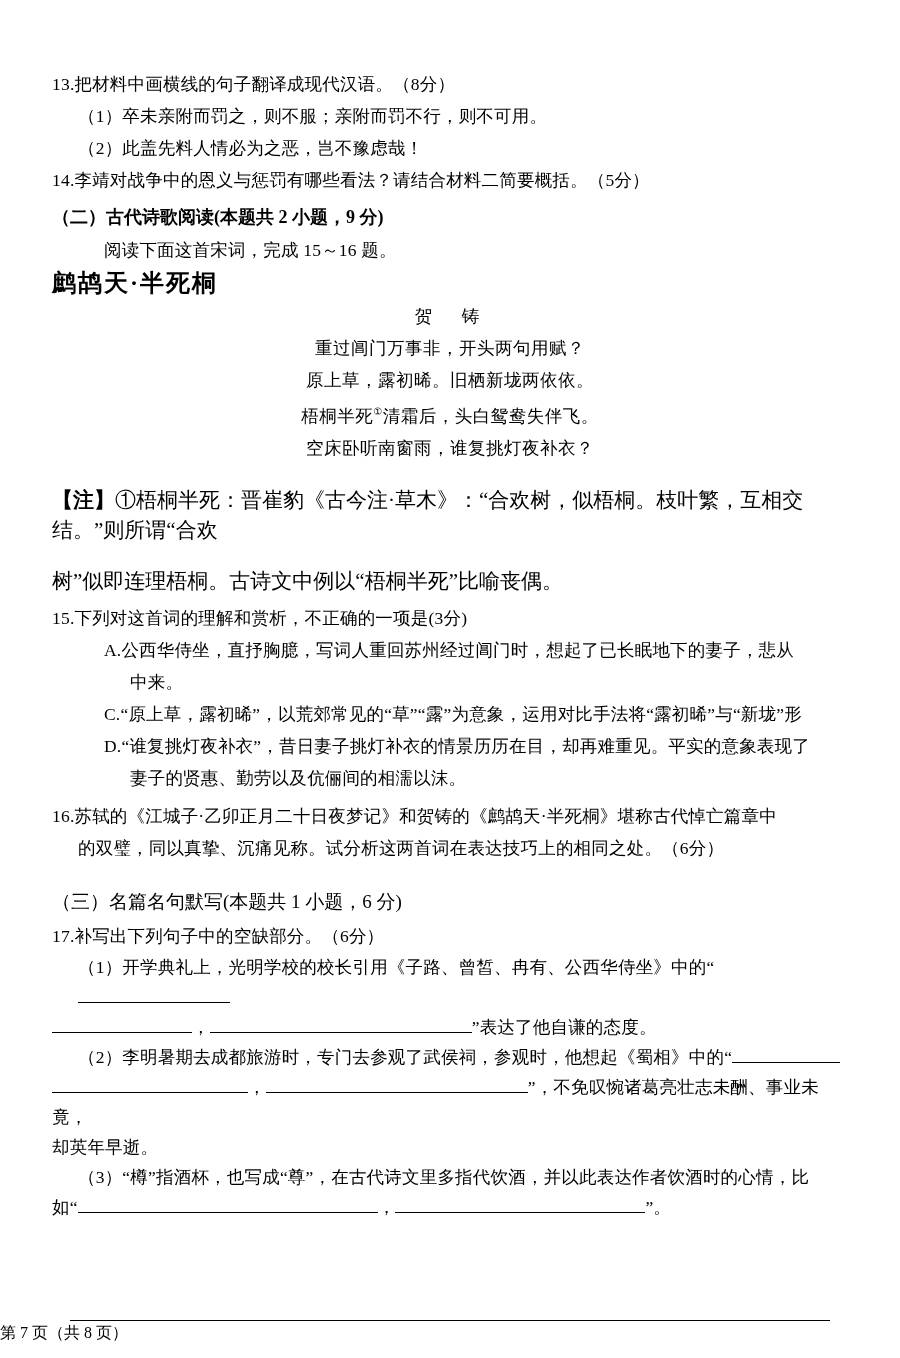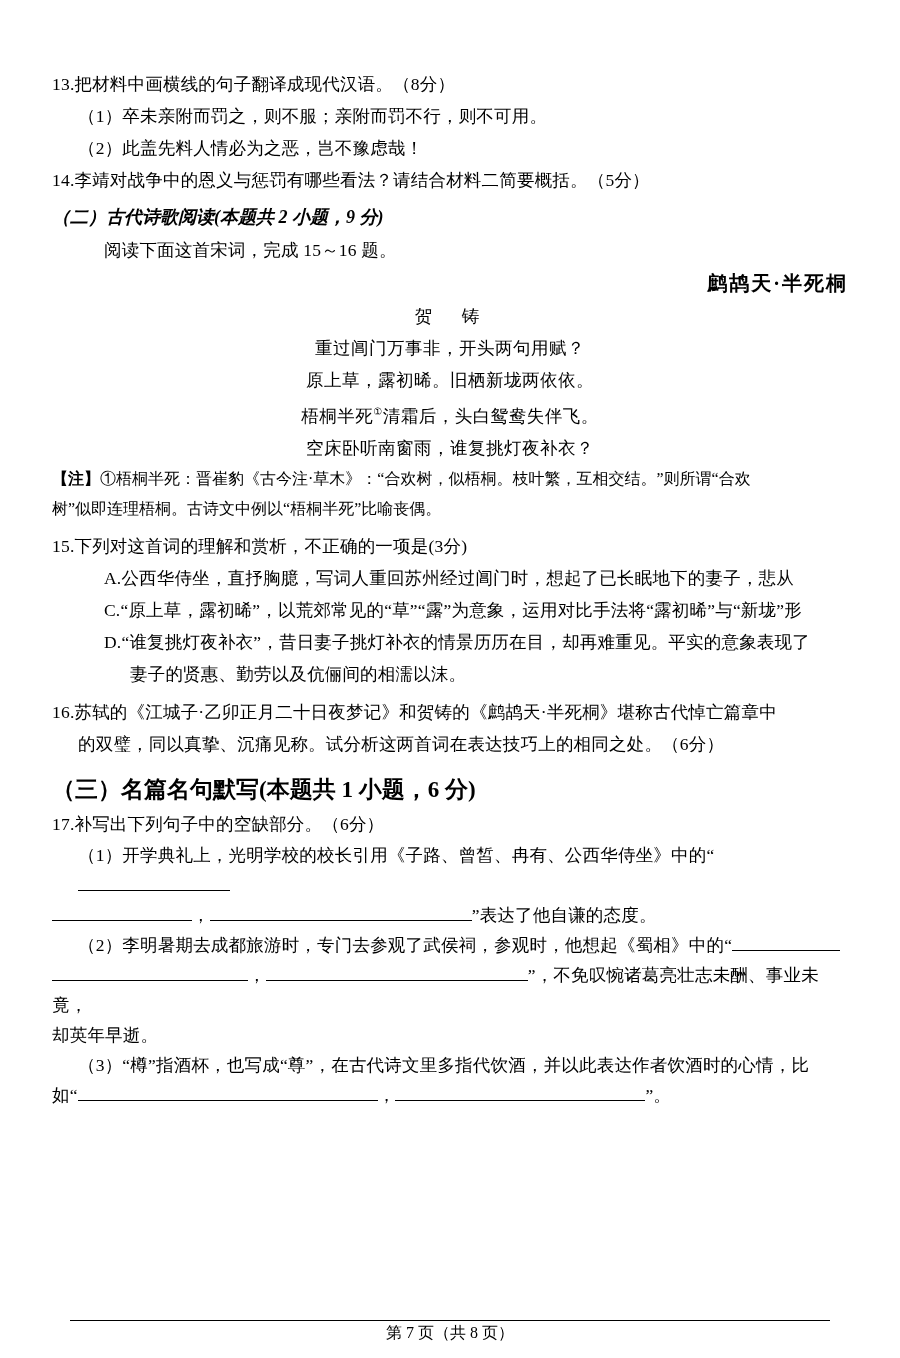--- a/index.html
+++ b/index.html
@@ -29,78 +29,78 @@
     white-space: pre-wrap;
   }
   .q {
     margin-top: 6px;
   }
   .indent1 { padding-left: 26px; }
   .indent2 { padding-left: 52px; }
   .bold { font-weight: bold; }
   .title-poem {
     font-weight: bold;
-    text-align: right;
-    font-size: 20px;
+    text-align: left;
+    font-size: 24px;
     line-height: 34px;
     letter-spacing: 2px;
   }
   .author-poem {
     text-align: center;
     font-size: 17.5px;
     line-height: 32px;
     letter-spacing: 6px;
   }
   .poem-line {
     text-align: center;
     font-size: 17.5px;
     line-height: 32px;
     letter-spacing: 0.5px;
   }
   .note {
-    font-size: 16px;
+    font-size: 21px;
     line-height: 30px;
+    margin-top: 21px;
   }
   .small-sup {
     font-size: 10px;
     vertical-align: super;
   }
   .section-head {
     font-weight: bold;
     font-size: 18px;
     line-height: 34px;
     margin-top: 4px;
-    font-style: italic;
   }
   .section-head-lg {
-    font-weight: bold;
-    font-size: 23px;
+    font-weight: normal;
+    font-size: 19px;
     line-height: 36px;
-    margin-top: 12px;
+    margin-top: 20px;
   }
   .opt {
     padding-left: 52px;
     text-indent: 0;
   }
   .opt .cont {
     display: block;
     padding-left: 26px;
   }
   .blank {
     display: inline-block;
     border-bottom: 1px solid #000;
     vertical-align: baseline;
     height: 18px;
   }
   .footer {
     position: absolute;
     left: 0;
     right: 0;
     bottom: 14px;
-    text-align: center;
+    text-align: left;
     font-size: 16px;
   }
   .footer .rule {
     width: 760px;
     margin: 0 auto 2px auto;
     border-top: 1px solid #000;
   }
   .blankline {
     line-height: 30px;
   }
@@ -126,21 +126,21 @@
   <div class="poem-line">重过阊门万事非，开头两句用赋？</div>
   <div class="poem-line">原上草，露初晞。旧栖新垅两依依。</div>
   <div class="poem-line"><span>梧桐半死<sup class="small-sup">①</sup>清霜后，头白鸳鸯失伴飞。</span></div>
   <div class="poem-line">空床卧听南窗雨，谁复挑灯夜补衣？</div>
 
   <div class="note"><span class="bold">【注】</span><span>①</span><span>梧桐半死：晋崔豹《古今注·草木》：“合欢树，似梧桐。枝叶繁，互相交结。”则所谓“合欢</span></div>
   <div class="note">树”似即连理梧桐。古诗文中例以“梧桐半死”比喻丧偶。</div>
 
   <div class="line q">15.下列对这首词的理解和赏析，不正确的一项是(3分)</div>
 
-  <div class="line opt"><span>A.</span><span>公西华侍坐，直抒胸臆，写词人重回苏州经过阊门时，想起了已长眠地下的妻子，悲从</span></div>
+  <div class="line opt"><span>A.</span><span>公西华侍坐，直抒胸臆，写词人重回苏州经过阊门时，想起了已长眠地下的妻子，悲从</span><span class="cont">中来。</span></div>
 
 
   <div class="line opt"><span>C.</span><span>“原上草，露初晞”，以荒郊常见的“草”“露”为意象，运用对比手法将“露初晞”与“新垅”形</span></div>
 
   <div class="line opt"><span>D.</span><span>“谁复挑灯夜补衣”，昔日妻子挑灯补衣的情景历历在目，却再难重见。平实的意象表现了</span><span class="cont">妻子的贤惠、勤劳以及伉俪间的相濡以沫。</span></div>
 
   <div class="line q">16.苏轼的《江城子·乙卯正月二十日夜梦记》和贺铸的《鹧鸪天·半死桐》堪称古代悼亡篇章中</div>
   <div class="line wrapline2">的双璧，同以真挚、沉痛见称。试分析这两首词在表达技巧上的相同之处。（6分）</div>
 
   <div class="section-head-lg">（三）名篇名句默写(本题共 1 小题，6 分)</div>

